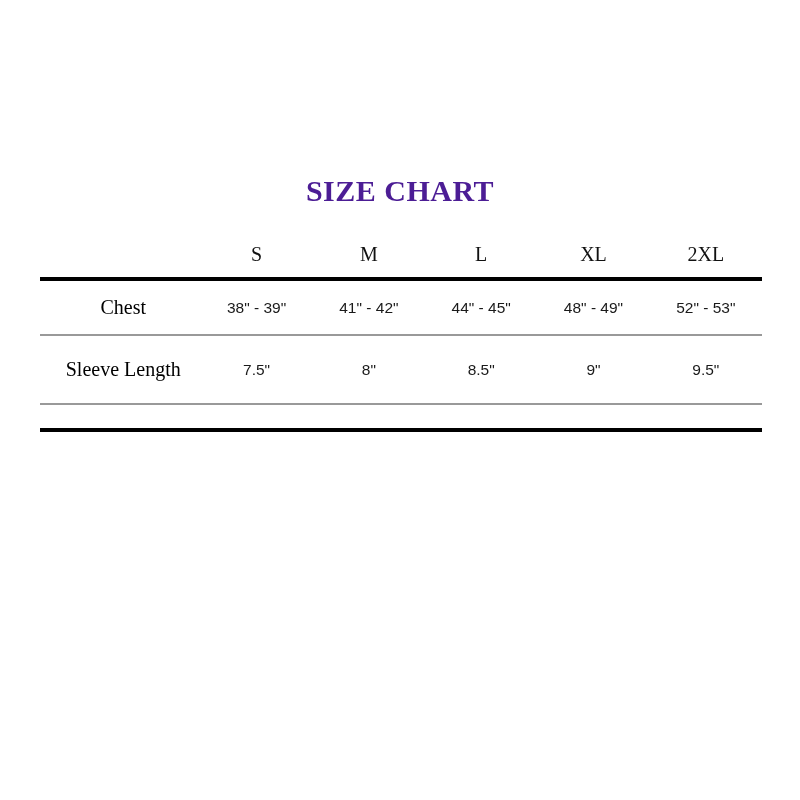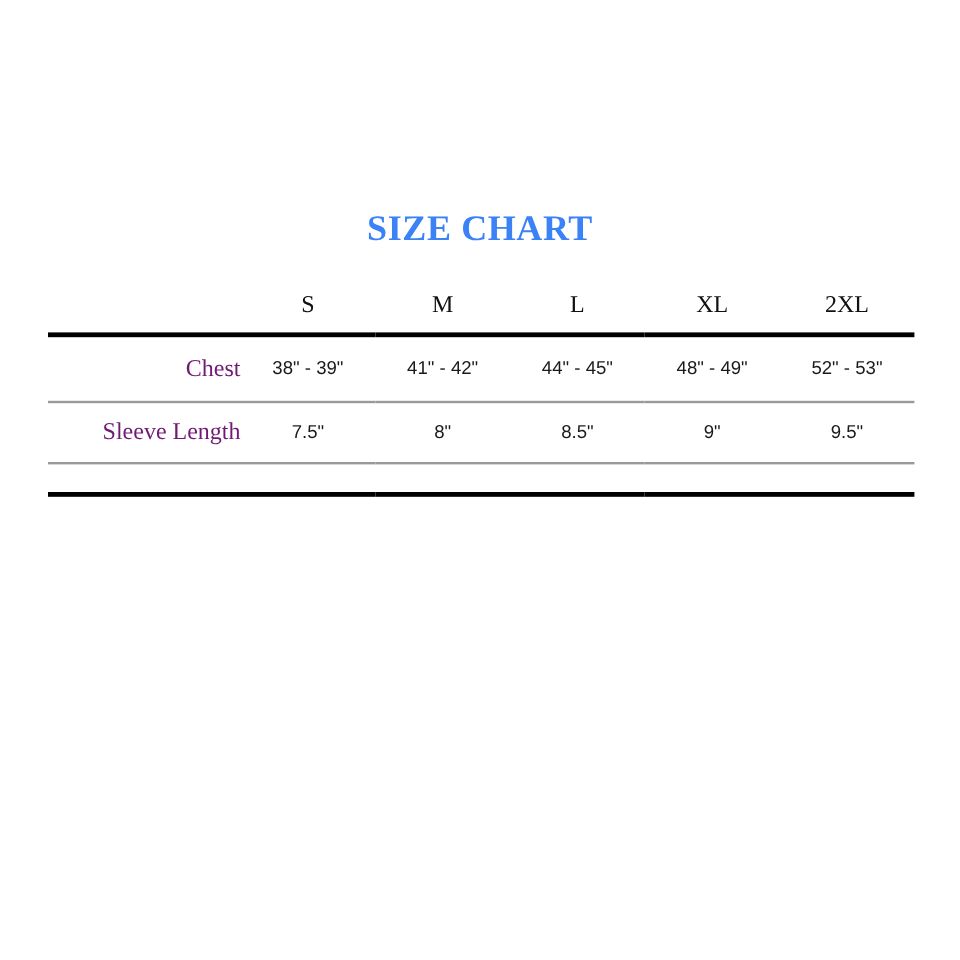--- a/index.html
+++ b/index.html
@@ -18,21 +18,21 @@
   .title {
     position: absolute;
     top: 154px;
     left: 0;
     right: 0;
     text-align: center;
     font-family: "Liberation Serif", serif;
     font-size: 30px;
     font-weight: bold;
     letter-spacing: 0.5px;
-    color: #3b82f6;
+    color: #4c1d95;
   }
   table.size-table {
     position: absolute;
     left: 40px;
     top: 231px;
     width: 722px;
     border-collapse: collapse;
     table-layout: fixed;
   }
   col.label-col   { width: 160px; }
@@ -41,32 +41,32 @@
   thead th {
     font-family: "Liberation Serif", serif;
     font-weight: normal;
     font-size: 20px;
     text-align: center;
     vertical-align: middle;
     border-bottom: 4px solid #000000;
     padding: 0;
   }
   tbody tr { height: 56px; }
-  tbody tr:last-of-type { height: 51px; }
+  tbody tr:last-of-type { height: 69px; }
   tbody td {
     border-bottom: 2px solid #999999;
     vertical-align: middle;
     padding: 0;
   }
   td.row-label {
     font-family: "Liberation Serif", serif;
     font-size: 20px;
-    text-align: right;
+    text-align: center;
     padding-left: 6px;
-    color: #701a75;
+    color: #000000;
   }
   td.value {
     font-family: "Liberation Sans", sans-serif;
     font-size: 15.5px;
     text-align: center;
     color: #1a1a1a;
   }
   tfoot tr { height: 26px; }
   tfoot td {
     border-bottom: 4px solid #000000;

